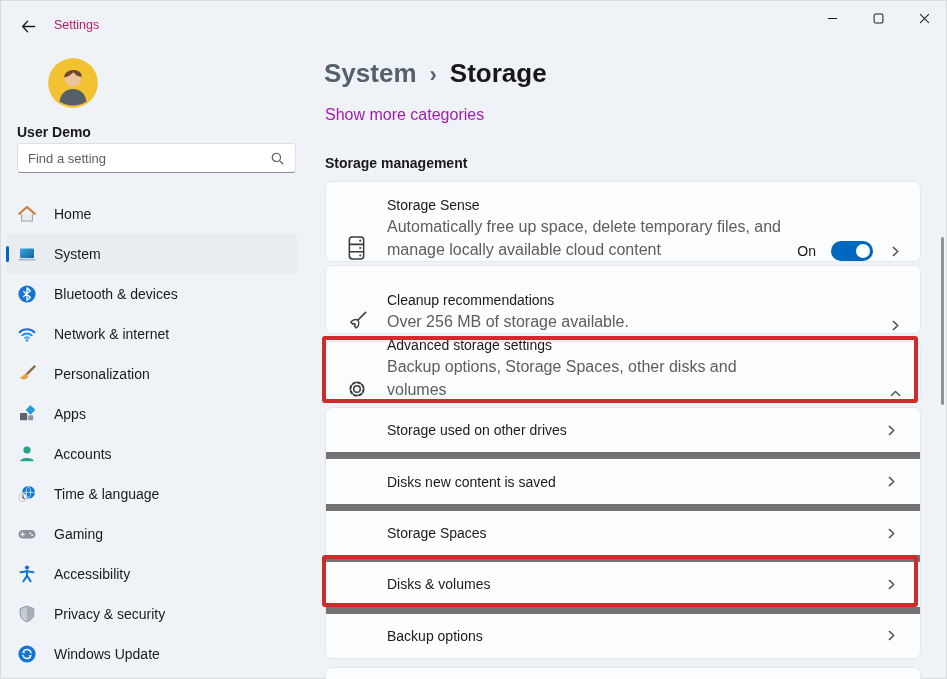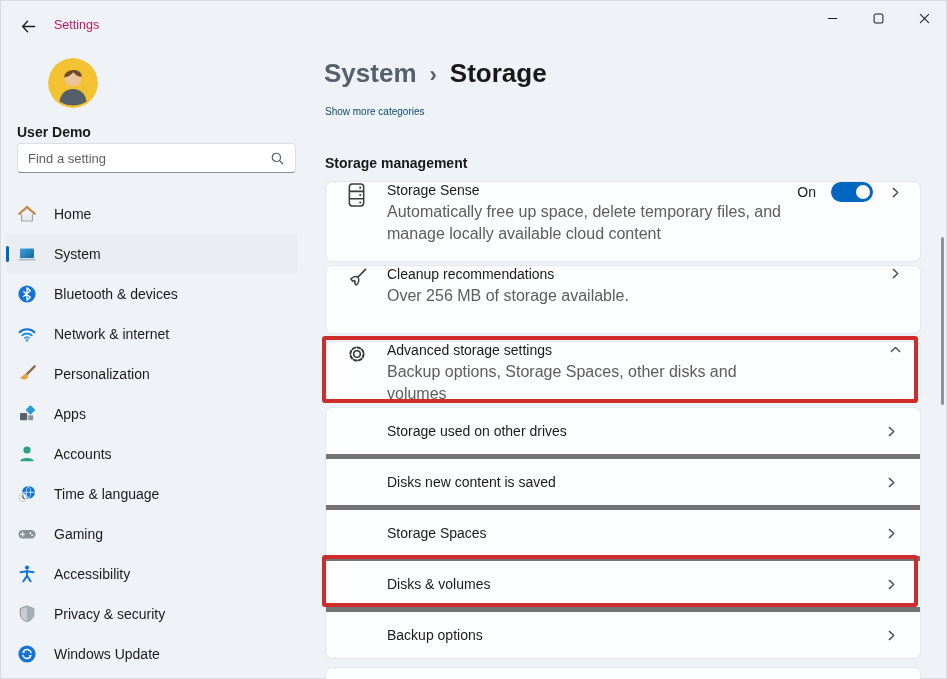--- a/index.html
+++ b/index.html
@@ -42,44 +42,44 @@
   .nav-icon { width:20px; height:20px; flex:0 0 20px; display:flex; }
   .nav-icon svg { width:20px; height:20px; }
 
   
   .main { position:absolute; left:308px; top:0; right:0; bottom:0; }
   .crumb { position:absolute; left:16px; top:58px; display:flex; align-items:center; gap:13px;
     font-size:26px; font-weight:600; }
   .crumb-parent { color:#55606b; cursor:pointer; }
   .crumb-sep { color:#55606b; font-size:22px; padding-top:2px; }
   .crumb-current { color:#181818; }
-  .show-more { position:absolute; left:17px; top:106px; font-size:10px; color:#0c4a6e; cursor:pointer; }
+  .show-more { position:absolute; left:17px; top:106px; font-size:16px; color:#a21caf; cursor:pointer; }
   .section-title { position:absolute; left:17px; top:155px; font-size:14px; font-weight:700; color:#191919; }
 
   .card { position:absolute; left:17px; right:26px; background:#fbfdfe;
     border:1px solid #e4e8ec; border-radius:7px; }
-  .card.rowflex { display:flex; align-items:flex-start; cursor:pointer; }
+  .card.rowflex { display:flex; align-items:flex-end; cursor:pointer; }
   #card-sense    { top:181px; height:81px; }
   #card-cleanup  { top:265px; height:69px; }
   #card-advanced { top:341px; height:61px; }
   #card-group    { top:407px; height:252px; display:flex; flex-direction:column; }
   #card-partial  { top:667px; height:24px; border-radius:7px 7px 0 0; }
 
   .row-icon { width:61px; flex:0 0 61px; display:flex; justify-content:center; }
   .row-text { flex:1; }
   .row-title { font-size:14px; color:#1a1a1a; }
   .row-desc  { font-size:16px; color:#5d5d5d; margin-top:3px; line-height:1.4; max-width:404px; }
   .row-right { display:flex; align-items:center; gap:15px; margin-right:17px; }
   .toggle-label { font-size:14px; color:#1a1a1a; }
   .toggle { width:42px; height:20px; border-radius:11px; background:#0067c0; position:relative; cursor:pointer; }
   .toggle-knob { position:absolute; right:3px; top:3px; width:14px; height:14px; border-radius:50%; background:#ffffff; }
   .chev { width:15px; height:15px; display:block; }
 
   .sub-row { flex:1; display:flex; align-items:center; padding-left:61px; font-size:14px;
-    border-bottom:5px solid #737373; cursor:pointer; }
+    border-bottom:7px solid #737373; cursor:pointer; }
   .sub-row:last-child { border-bottom:none;gap:8px; }
   .sub-chevron { margin-left:auto; margin-right:21px; display:flex; }
 
   .red-box { position:absolute; border:4px solid #ce2b2b; border-radius:3px;
     z-index:6; pointer-events:none; background:transparent; }
   #red-box-advanced { left:14px; right:29px; top:336px; height:67px; }
   #red-box-disks    { left:14px; right:29px; top:555px; height:52px; }
 
   .scrollbar-thumb { position:absolute; right:3px; top:237px; width:3px; height:168px;
     background:#8f9297; border-radius:2px; cursor:pointer; }

